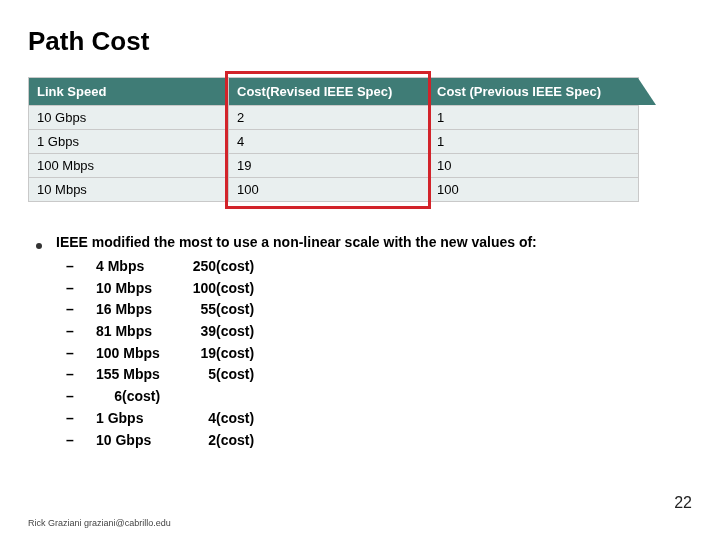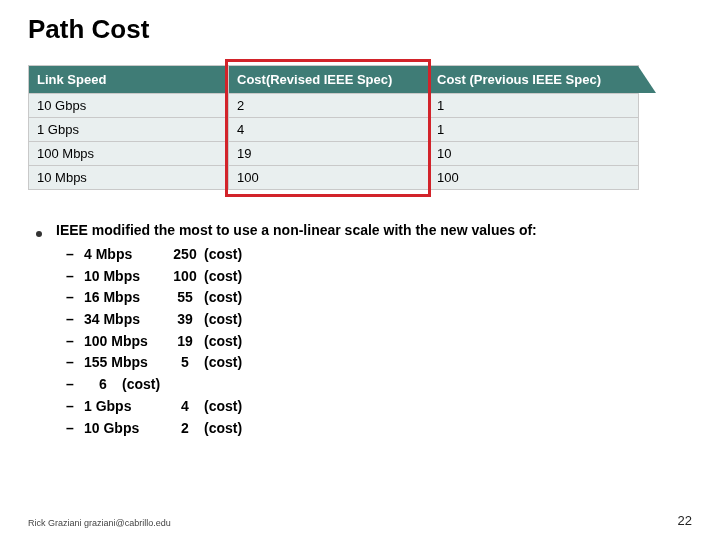--- a/index.html
+++ b/index.html
@@ -1,17 +1,17 @@
 <!DOCTYPE html>
 <html><head>
 <meta charset="utf-8">
 <style>
   * { box-sizing: border-box; margin: 0; padding: 0; }
   html, body { width: 720px; height: 540px; background: #fff; font-family: Arial, Helvetica, sans-serif; color: #000; }
-  .slide { width: 720px; height: 540px; position: relative; padding: 14px 28px 0 28px; }
+  .slide { width: 720px; height: 540px; position: relative; padding: 26px 28px 0 28px; }
   .title { font-size: 26px; font-weight: bold; margin-bottom: 20px; }
 
   .table-wrap { position: relative; width: 485px; }
   table { border-collapse: collapse; width: 100%; font-size: 13px; table-layout: fixed; }
   thead th { background: #3f7c76; color: #fff; text-align: left; font-weight: bold; padding: 6px 8px; border: 1px solid #c9c9c9; }
   
   thead th.righthead { position: relative; overflow: visible; margin-top: 43px; }
   thead th.righthead::after {
     content: ""; position: absolute; top: 0; right: -18px; width: 18px; height: 100%;
     background: #3f7c76; clip-path: polygon(0 0, 0 100%, 100% 100%);
@@ -24,26 +24,26 @@
   .redbox { position: absolute; border: 3px solid #d2232a; pointer-events: none; }
 
   .body { margin-top: 32px; font-size: 14px; }
   .lead { display: flex; align-items: center; margin-bottom: 6px; }
   .dot { width: 6px; height: 6px; background: #333; border-radius: 50%; margin: 7px 14px 0 8px; flex: none; }
   .lead-text { font-weight: bold; }
   .lead-text .nl { font-weight: bold; }
   .costlist { margin-left: 38px; }
   .row { display: flex; font-weight: bold; line-height: 1.55; }
   .row .dash { width: 18px; flex: none; }
-  .row .spd { width: 82px; flex: none; }
-  .row .val { width: 38px; flex: none; text-align: center; }
+  .row .spd { width: 82px; flex: none; margin-left: 12px; }
+  .row .val { width: 38px; flex: none; text-align: right; }
   .row .lbl { flex: none; }
 
   .footer-left { position: absolute; left: 28px; bottom: 12px; font-size: 9px; color: #444; margin-top: 25px; }
-  .footer-right { position: absolute; right: 28px; bottom: 12px; font-size: 13px; color: #222; }
+  .footer-right { position: absolute; right: 28px; bottom: 28px; font-size: 16px; color: #222; }
 </style>
 </head>
 <body>
 
 <div class="slide">
 
   <div class="title">Path Cost</div>
 
   <div class="table-wrap">
     <table>
@@ -108,21 +108,21 @@
           <span class="lbl">(cost)</span>
         </div>
       <div class="row">
           <span class="dash">–</span>
           <span class="spd">16 Mbps</span>
           <span class="val">55</span>
           <span class="lbl">(cost)</span>
         </div>
       <div class="row">
           <span class="dash">–</span>
-          <span class="spd">34 Mbps</span>
+          <span class="spd">81 Mbps</span>
           <span class="val">39</span>
           <span class="lbl">(cost)</span>
         </div>
       <div class="row">
           <span class="dash">–</span>
           <span class="spd">100 Mbps</span>
           <span class="val">19</span>
           <span class="lbl">(cost)</span>
         </div>
       <div class="row">

